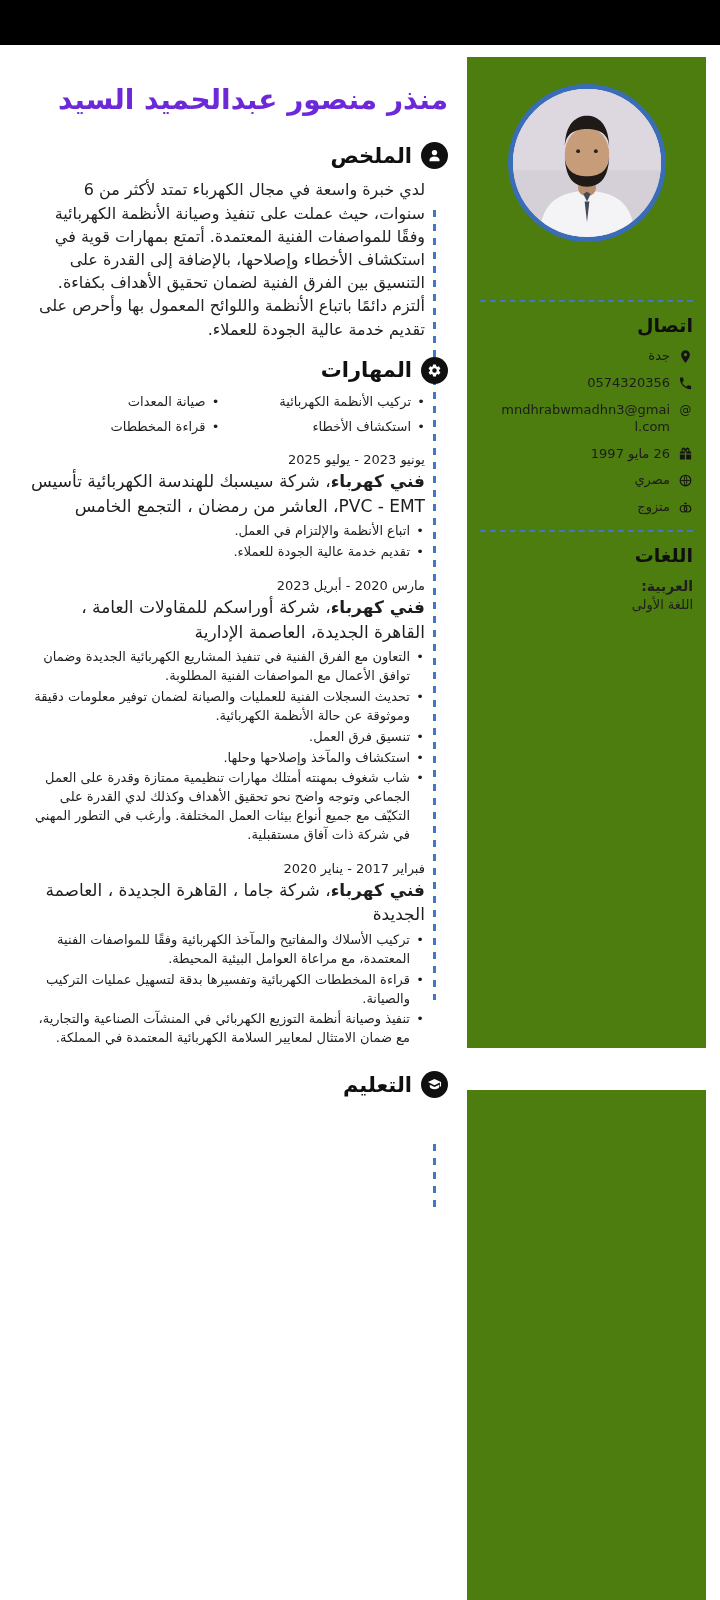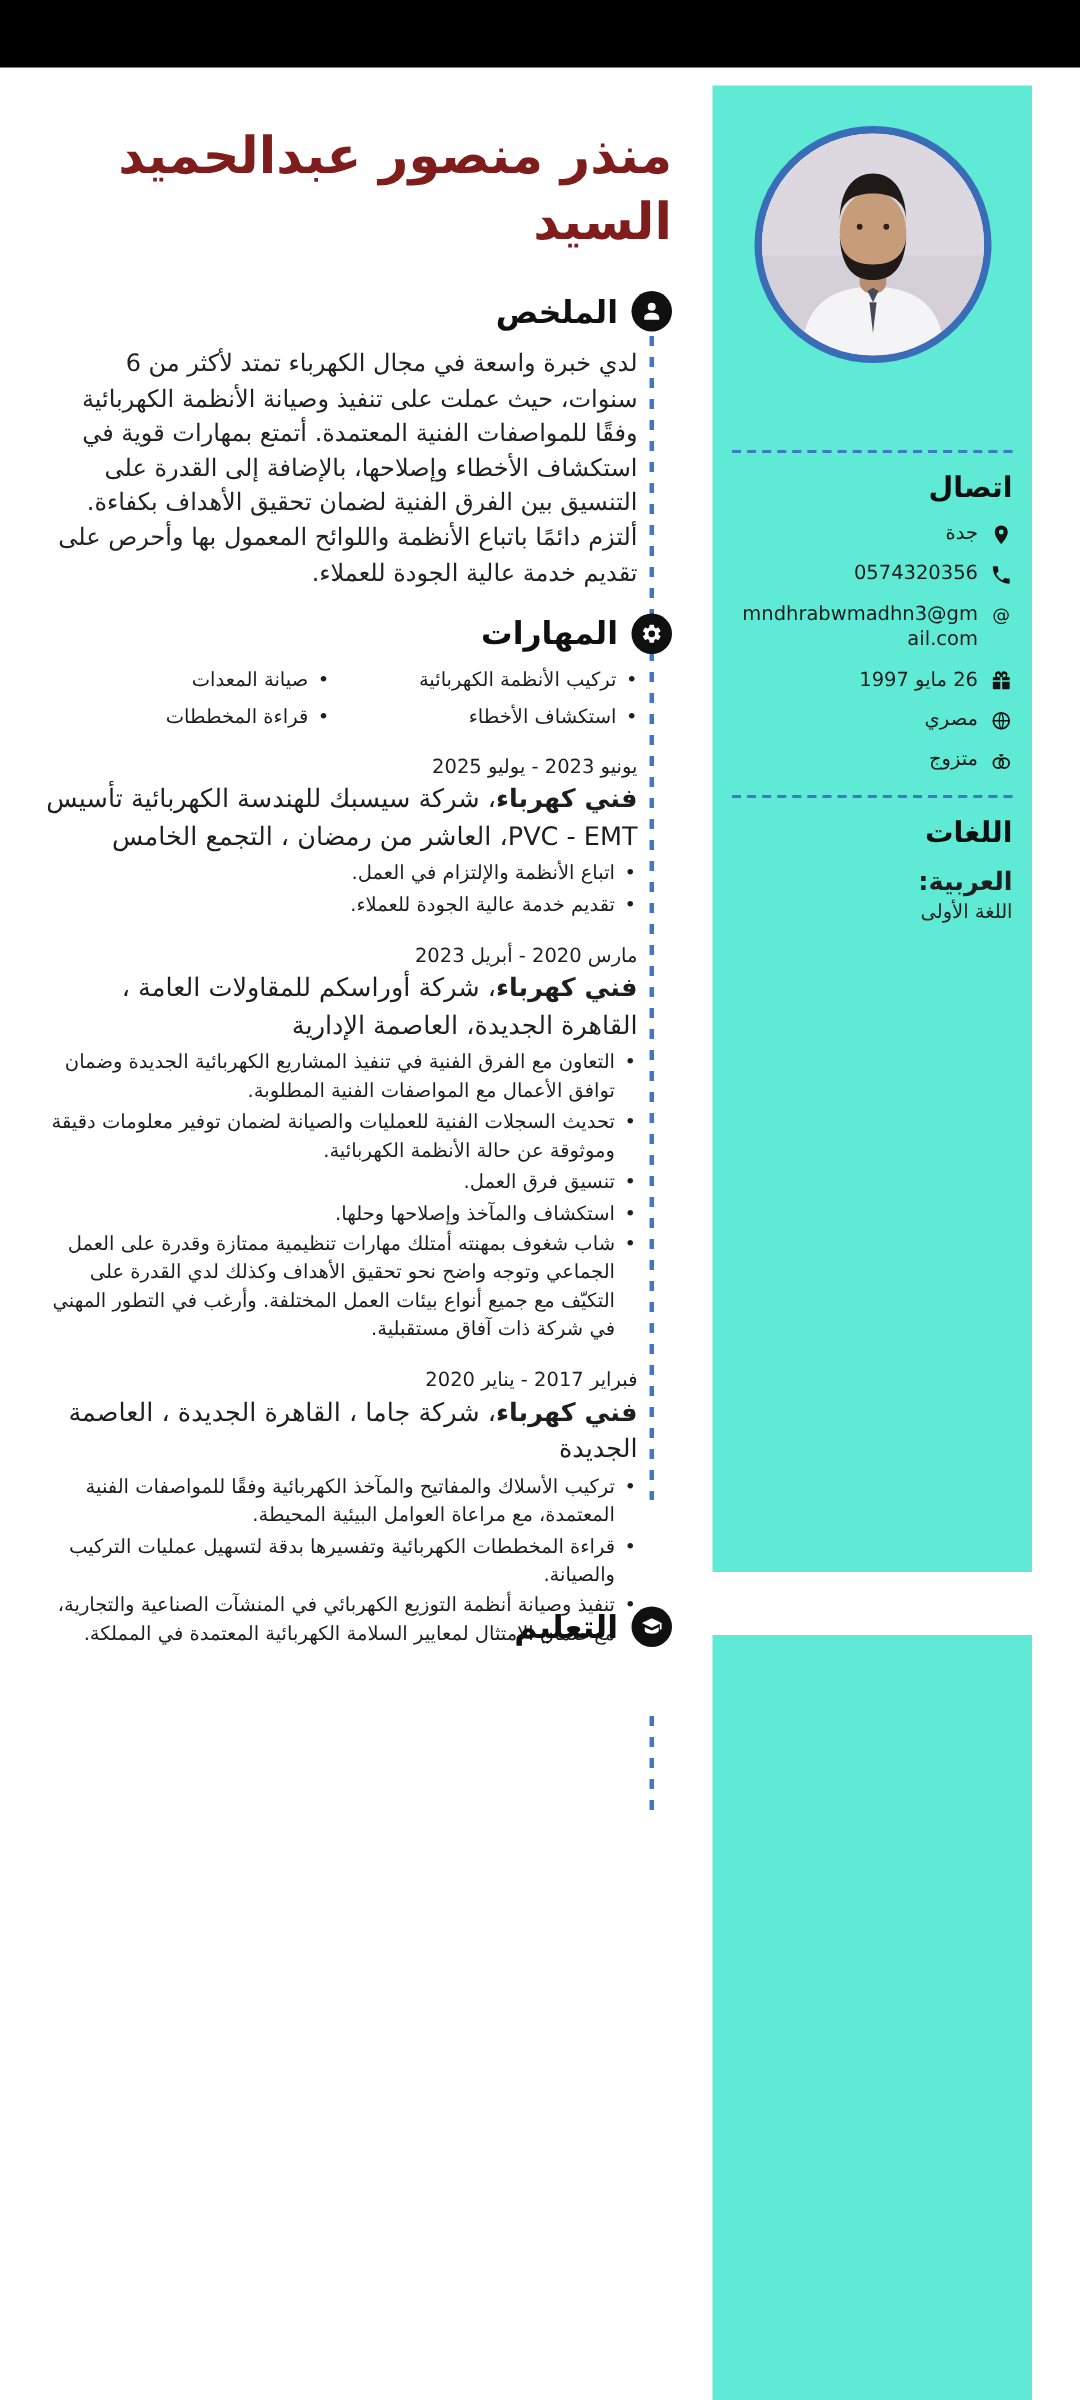--- a/index.html
+++ b/index.html
@@ -10,42 +10,42 @@
   }
   .topbar{position:absolute;top:0;left:0;width:720px;height:45px;background:#000;}
 
   
   .vdash{position:absolute;right:284px;width:3px;
     background:repeating-linear-gradient(to bottom,#3f79c4 0 7px,transparent 7px 14px);}
   .vdash1{top:210px;height:790px;}
   .vdash2{top:1144px;height:70px;}
 
   
-  .sidebar{position:absolute;right:32px;width:213px;background:#5eead4;}
+  .sidebar{position:absolute;right:14px;width:239px;background:#4d7c0f;}
   .sidebar--p1{top:57px;height:991px;}
   .sidebar--p2{top:1090px;height:510px;}
   .photo-wrap{position:absolute;top:27px;left:0;right:0;margin:0 auto;width:148px;height:148px;
     border:5px solid #3a6db8;border-radius:50%;overflow:hidden;background:#d5cfd8;}
   .photo-wrap svg{display:block;width:100%;height:100%;}
   .sb-content{position:absolute;inset:0;padding:243px 13px 0 13px;}
   .dash{border:none;border-top:2px dashed #3f79c4;margin:0 0 12px;}
   .dash2{margin-top:14px;}
   .sb-title{font-size:19px;font-weight:bold;margin:0 0 12px;color:#0f0f0f;}
   .c-row{display:flex;align-items:flex-start;gap:8px;margin-bottom:10px;
     font-size:13px;line-height:1.3;color:#1c1c1c;}
   .c-ic{flex:none;width:15px;height:15px;margin-top:1px;color:#141414;display:inline-flex;}
   .c-ic svg{width:15px;height:15px;}
   .ltr{direction:ltr;unicode-bidi:embed;display:inline-block;max-width:172px;
     word-break:break-all;text-align:right;}
-  .lang-name{font-weight:bold;font-size:17px;margin:0 0 3px;}
+  .lang-name{font-weight:bold;font-size:14px;margin:0 0 3px;}
   .lang-level{font-size:13px;}
 
   
   .main{position:absolute;top:82px;right:272px;width:418px;}
-  .name{font-size:34px;font-weight:bold;color:#7f1d1d;line-height:1.3;margin:0 0 24px;text-align:right;}
+  .name{font-size:28px;font-weight:bold;color:#6d28d9;line-height:1.3;margin:0 0 24px;text-align:right;}
   .sec-head{display:flex;align-items:center;gap:9px;margin:0 0 9px;}
   .sec-icon{width:27px;height:27px;border-radius:50%;background:#101010;flex:none;
     display:flex;align-items:center;justify-content:center;}
   .sec-icon svg{width:15px;height:15px;}
   .sec-title{font-size:21px;font-weight:bold;margin:0;color:#101010;}
   .inset{padding-right:23px;}
   .body-text{font-size:16px;line-height:1.45;margin:0 0 16px;color:#222;text-align:right;}
   .skills{display:grid;grid-template-columns:1fr 1fr;gap:7px 16px;list-style:none;
     margin:0 0 16px;padding:0 23px 0 0;}
   .skills li{position:relative;padding-right:14px;font-size:13px;line-height:1.4;}

